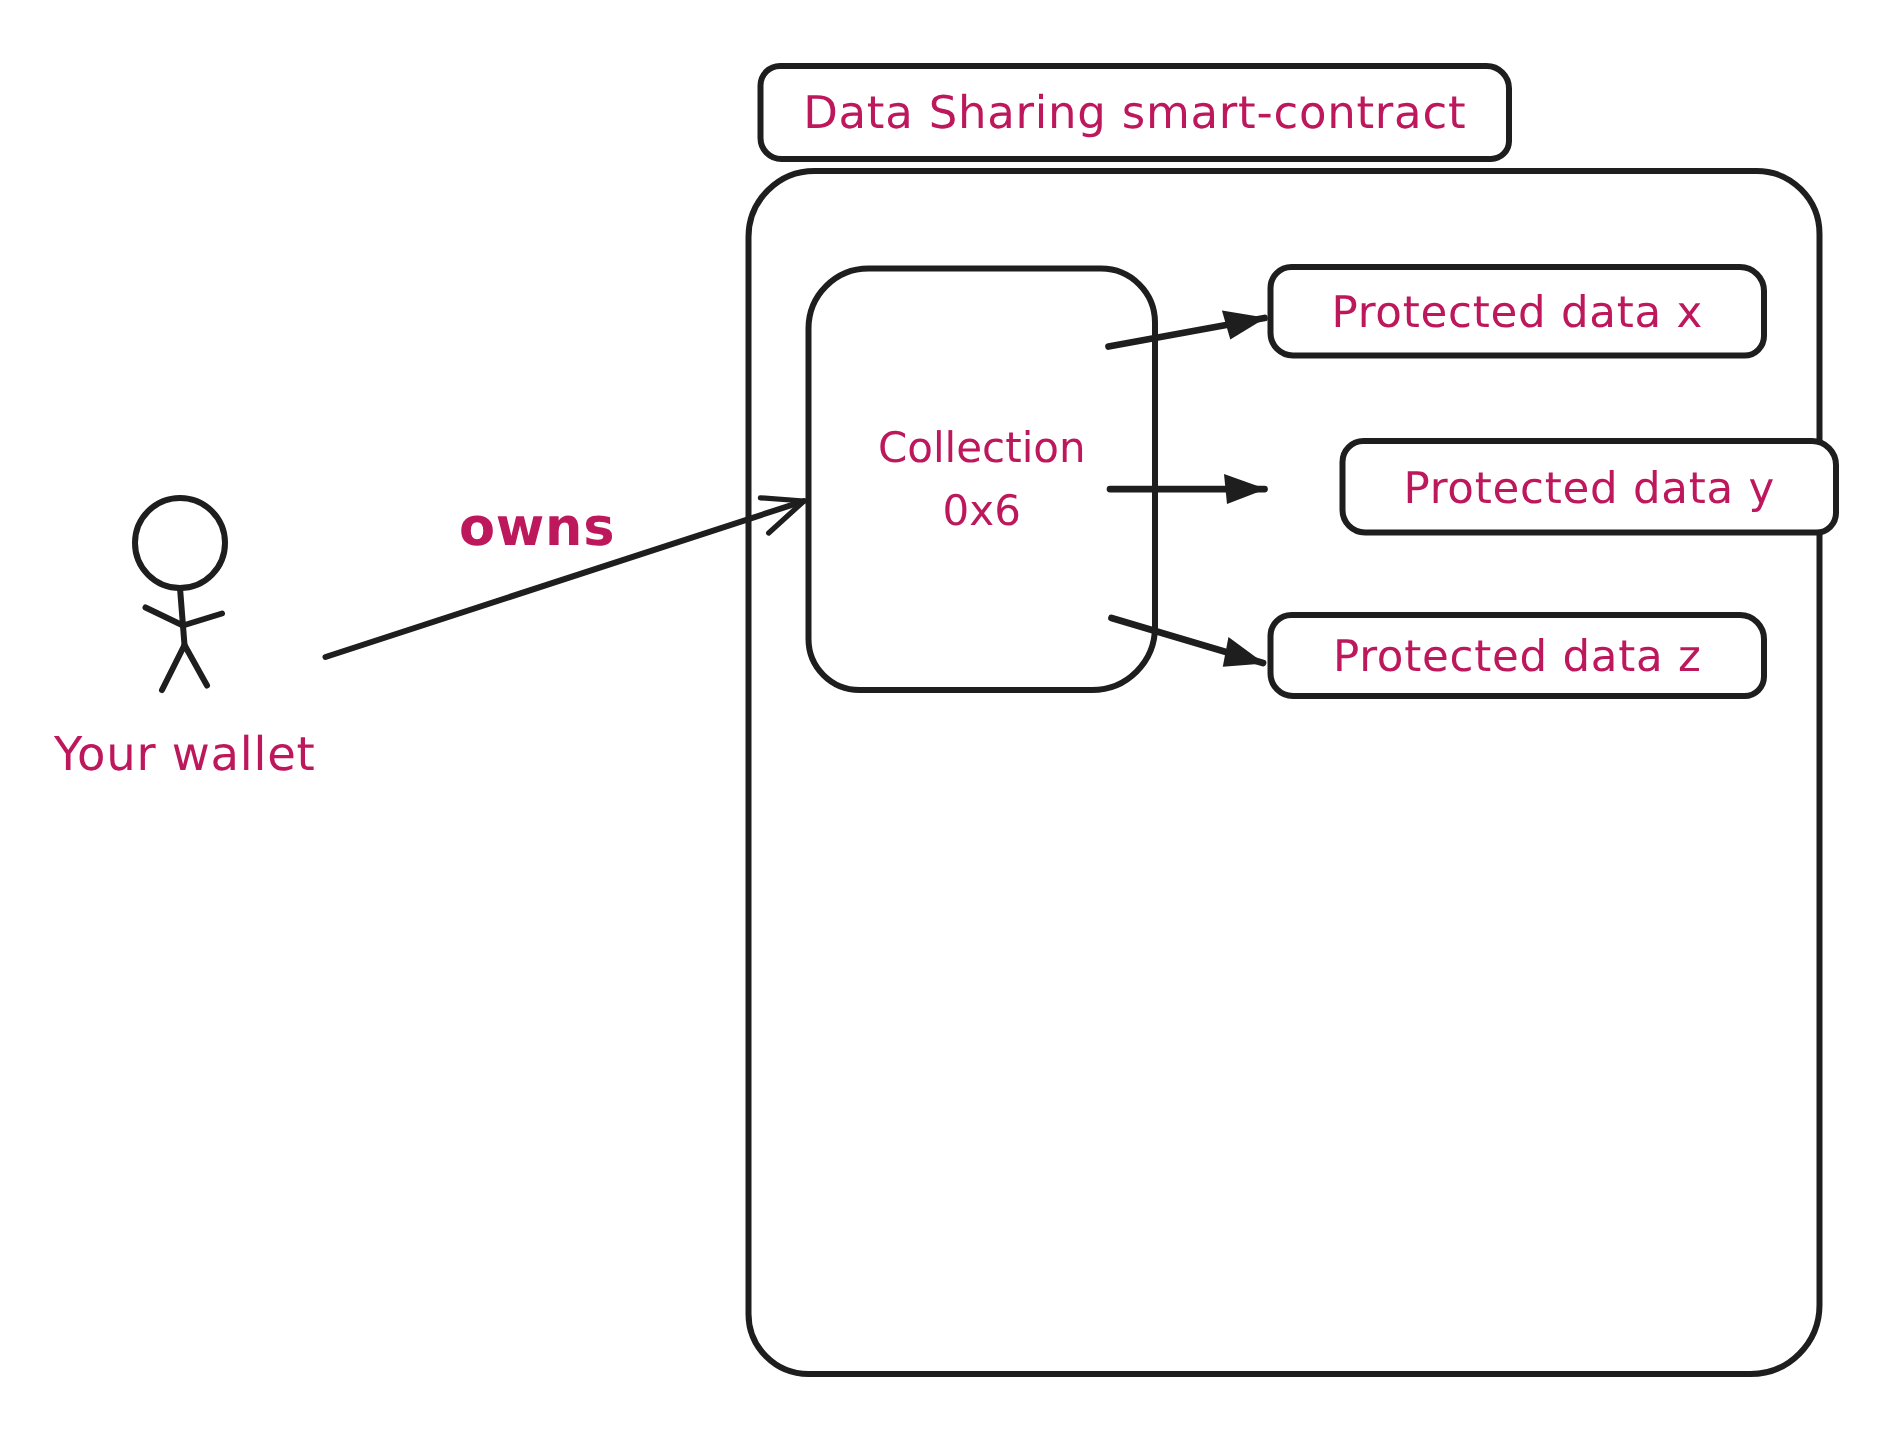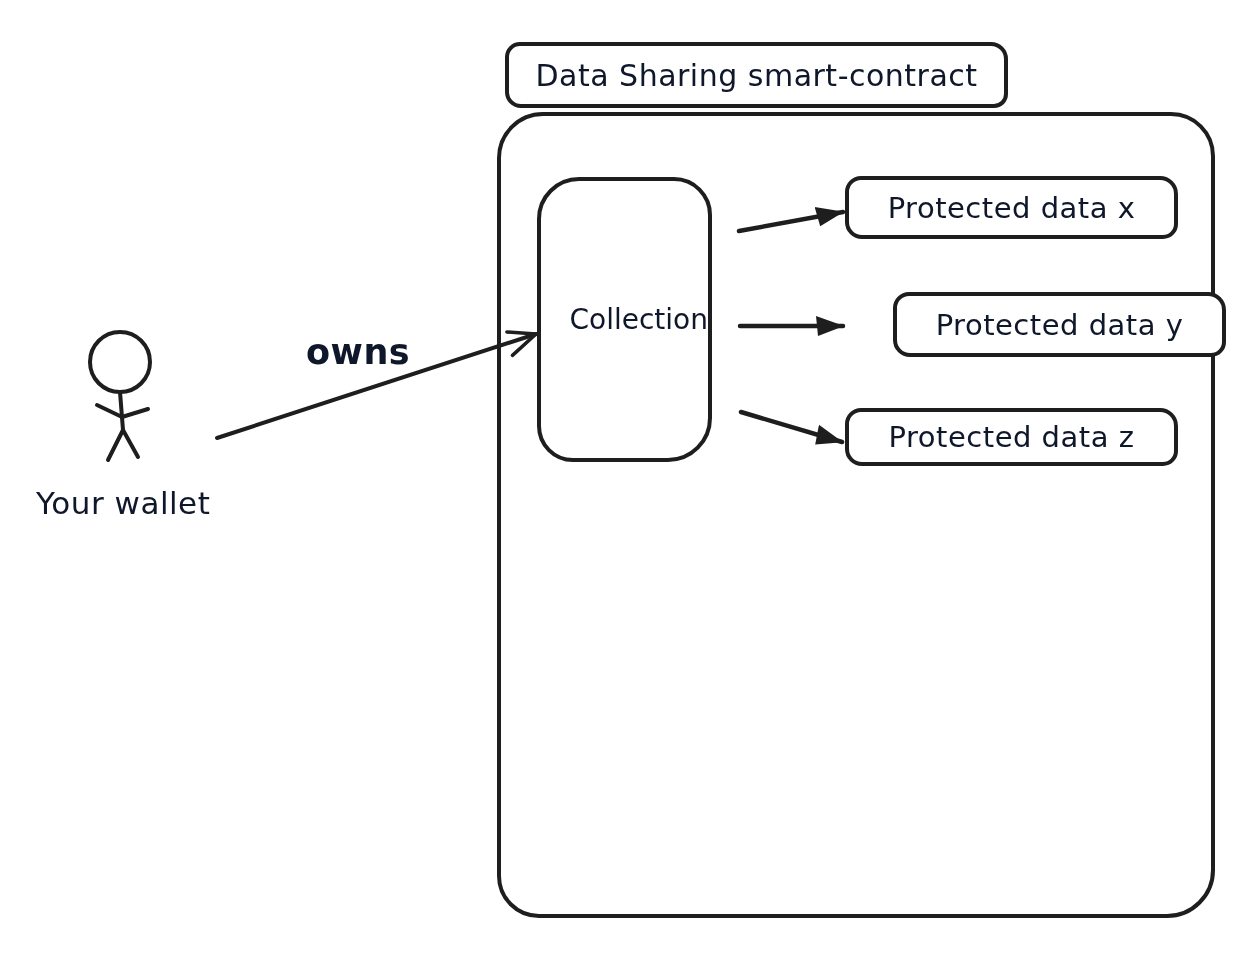--- a/index.html
+++ b/index.html
@@ -7,21 +7,21 @@
     padding: 0;
     background: #ffffff;
     overflow: hidden;
   }
   .canvas {
     position: relative;
     width: 1258px;
     height: 958px;
     background: #ffffff;
     font-family: "DejaVu Sans", sans-serif;
-    color: #0f172a;
+    color: #be185d;
   }
   .box {
     position: absolute;
     box-sizing: border-box;
     border: 4px solid #1e1e1e;
     background: #ffffff;
     display: flex;
     align-items: center;
     justify-content: center;
     text-align: center;
@@ -32,26 +32,25 @@
     font-size: 30px;
     letter-spacing: 0.5px;
     z-index: 3;
   }
   .container-box {
     left: 497px; top: 112px; width: 718px; height: 806px;
     border-radius: 46px 44px 48px 42px;
     z-index: 1;
   }
   .collection-box {
-    left: 537px; top: 177px; width: 175px; height: 285px;
+    left: 537px; top: 177px; width: 235px; height: 285px;
     border-radius: 42px 38px 44px 36px;
     font-size: 28px;
     line-height: 1.5;
     z-index: 2;
-    justify-content: flex-end;
   }
   .protected-box {
     width: 333px;
     border-radius: 16px 18px 15px 17px;
     font-size: 29px;
     letter-spacing: 0.5px;
     z-index: 2;
   }
   .protected-x { left: 845px; top: 176px; height: 63px; }
   .protected-y { left: 845px; top: 292px; height: 65px; margin-left: 48px; }
@@ -88,20 +87,21 @@
 
   <div class="box container-box"></div>
 
   <div class="box title-box">
     <span>Data Sharing smart-contract</span>
   </div>
 
   <div class="box collection-box">
     <div>
       <div>Collection</div>
+      <div>0x6</div>
     </div>
   </div>
 
   <div class="box protected-box protected-x">
     <span>Protected data x</span>
   </div>
   <div class="box protected-box protected-y">
     <span>Protected data y</span>
   </div>
   <div class="box protected-box protected-z">

